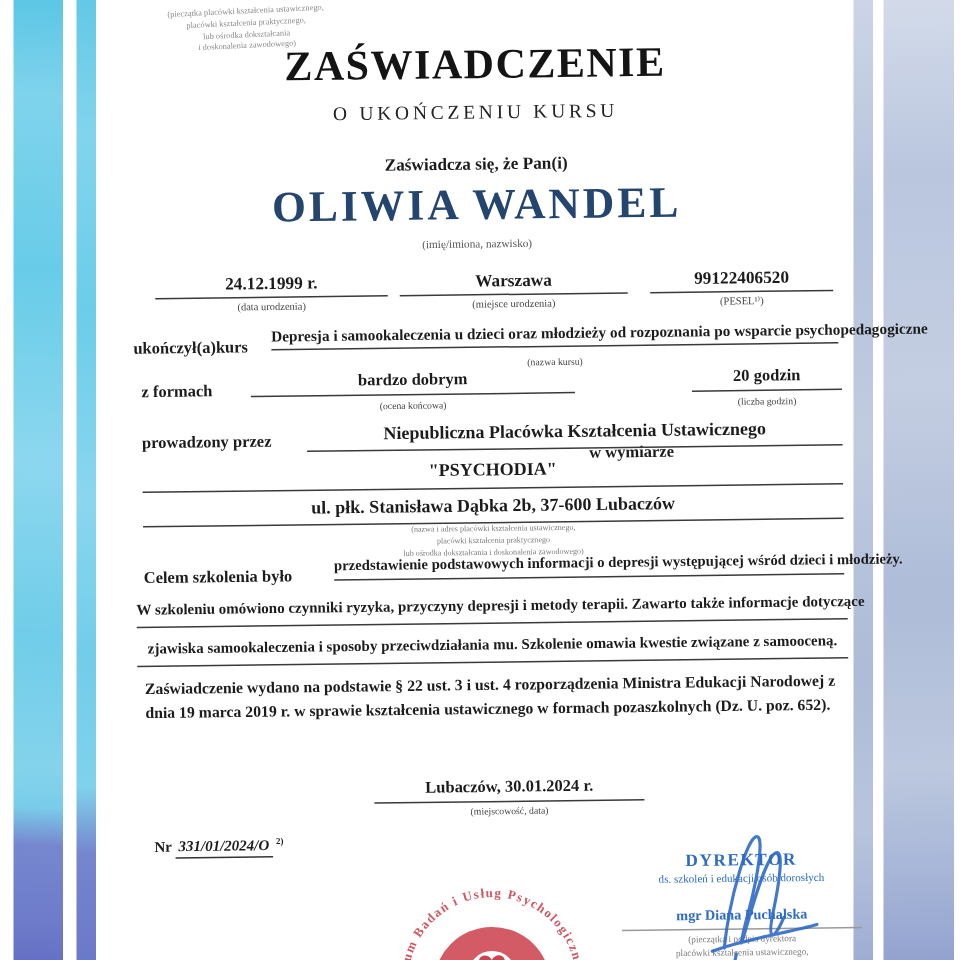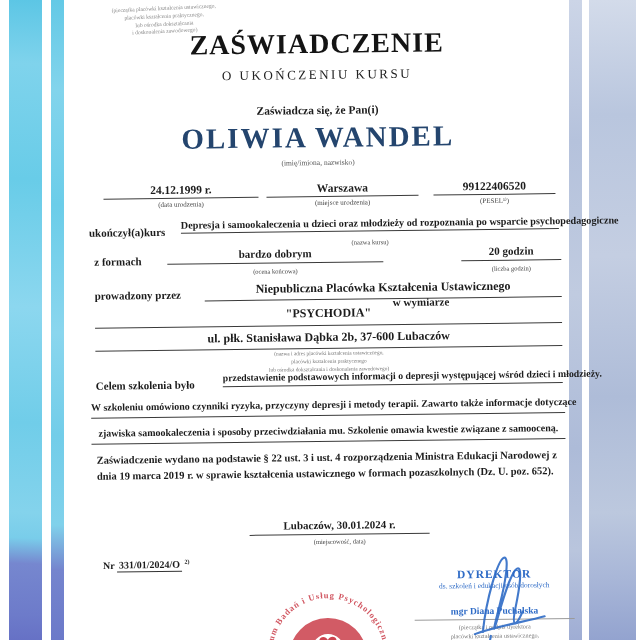--- a/index.html
+++ b/index.html
@@ -30,21 +30,21 @@
   .val{font-weight:bold;border-bottom:1px solid #3a3a3a;padding-bottom:2px;white-space:nowrap;}
   .cap{font-size:7px;color:#444;margin-top:2px;}
   .lbl{position:absolute;font-weight:bold;font-size:11px;white-space:nowrap;}
   .cap-abs{position:absolute;font-size:6.5px;color:#444;text-align:center;}
   .uline{position:absolute;text-align:center;font-weight:bold;border-bottom:1px solid #3a3a3a;white-space:nowrap;}
 
   .legal{left:95px;top:450px;width:468px;font-size:10.5px;font-weight:bold;line-height:1.55;text-align:left;}
   .provider-cap{left:95px;top:350px;width:467px;font-size:5.4px;line-height:1.45;color:#7a7a7a;text-align:center;}
 
   .number-line{left:100px;top:557px;font-size:10px;font-weight:bold;white-space:nowrap;}
-  .number-line .num{border-bottom:1px solid #333;padding:0 2px 1px 2px;}
+  .number-line .num{border-bottom:1px solid #333;padding:0 2px 1px 2px;font-style:italic;}
   .number-line sup{font-size:6px;}
 
   
   .director{left:405px;top:570px;width:172px;text-align:center;color:var(--stamp-blue,#2e6bc6);}
   .director .d-title{font-size:11.5px;font-weight:bold;letter-spacing:1px;}
   .director .d-sub{font-size:7.4px;margin-top:1px;}
   .director .d-name{font-size:9.5px;font-weight:bold;margin-top:16px;}
   .director .sig-line{width:160px;height:1px;background:#9a9a9a;margin:3px auto 3px auto;}
   .director .d-cap{font-size:6.2px;line-height:1.45;color:#7a7a7a;}
   .sig-svg{position:absolute;left:40px;top:-16px;pointer-events:none;}

